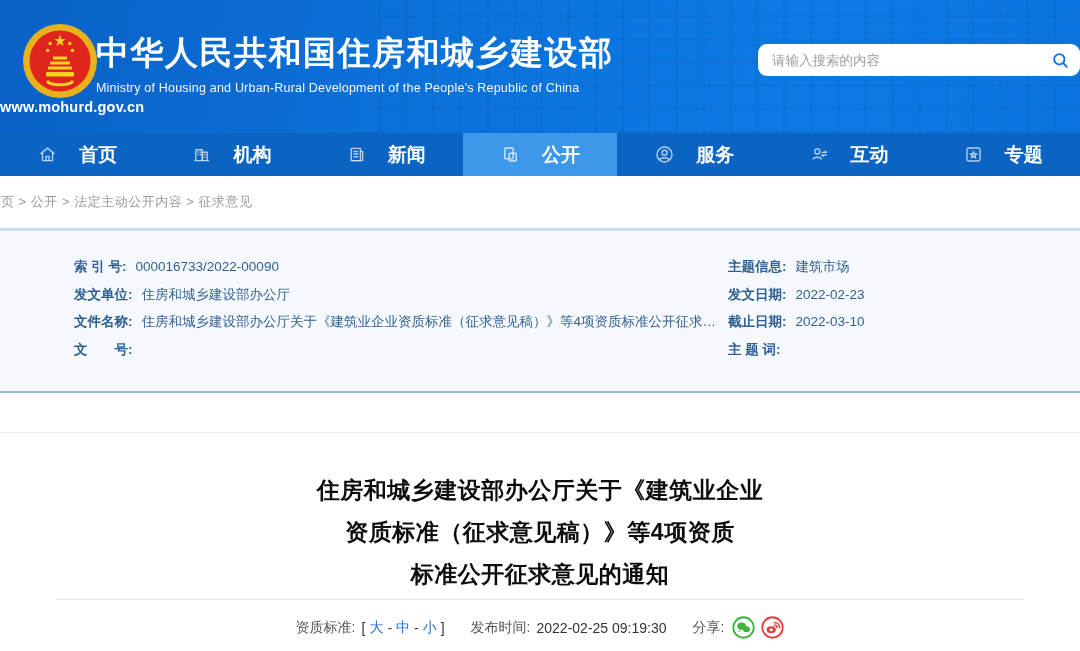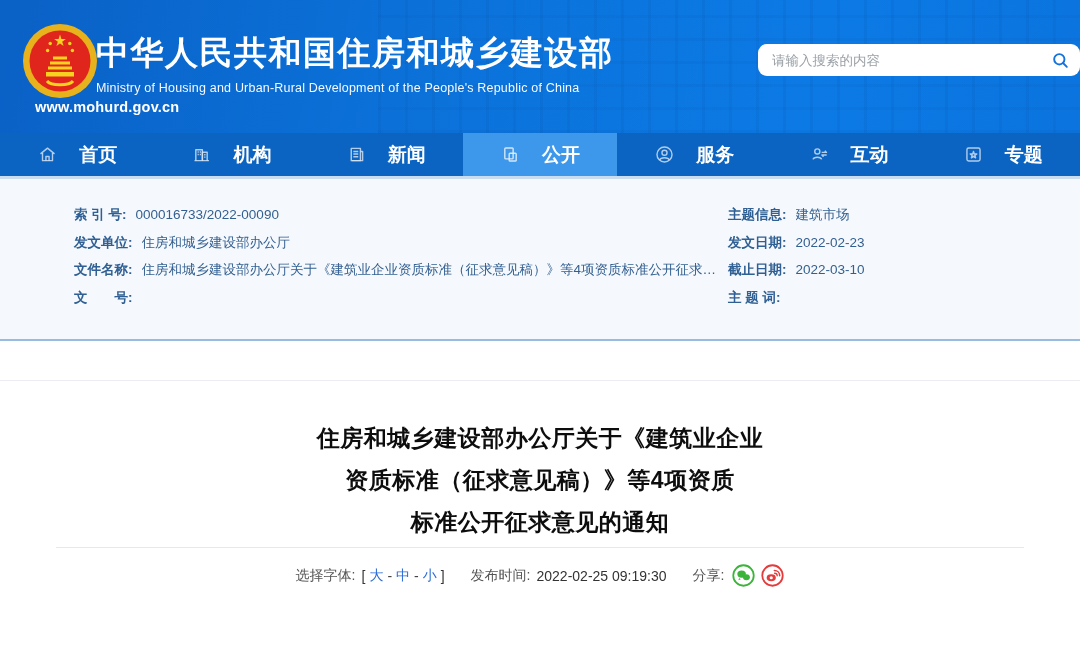--- a/index.html
+++ b/index.html
@@ -20,21 +20,21 @@
   .header::after {
     content:""; position:absolute; right:0; top:0; width:65%; height:100%;
     background:
       repeating-linear-gradient(90deg, rgba(8,48,112,.07) 0 3px, transparent 3px 27px),
       repeating-linear-gradient(0deg, rgba(8,48,112,.05) 0 3px, transparent 3px 23px);
     pointer-events:none;
   }
   .emblem { position:absolute; left:22px; top:23px; width:76px; height:76px; z-index:2; }
   .site-url {
     position:absolute; left:0; top:99px; z-index:2;
-    color:#fff; font-weight:bold; font-size:14.5px; letter-spacing:.2px;padding-left:35px;
+    color:#fff; font-weight:bold; font-size:14.5px; letter-spacing:.2px;
   }
   .site-title { position:absolute; left:96px; top:33px; z-index:2; color:#fff; }
   .site-title .cn { margin:0; font-size:33px; font-weight:bold; letter-spacing:1.5px; line-height:1.2; }
   .site-title .en { margin-top:8px; font-size:12.5px; opacity:.96; letter-spacing:.2px; }
 
   .search {
     position:absolute; right:0; top:44px; z-index:3;
     width:322px; height:32px; background:#fff; border-radius:9px;
     display:flex; align-items:center;
   }
@@ -183,20 +183,23 @@
     </div>
     <div class="nav-item">
       <svg width="21" height="21" viewBox="0 0 24 24" fill="none" stroke="rgba(255,255,255,.8)" stroke-width="1.6" stroke-linejoin="round">
         <rect x="4.5" y="4.5" width="15" height="15" rx="2"></rect>
         <polygon points="12,8.6 12.9,11.4 15.8,11.4 13.5,13.1 14.4,15.8 12,14.1 9.6,15.8 10.5,13.1 8.2,11.4 11.1,11.4"></polygon>
       </svg>
       <span>专题</span>
     </div>
   </div>
 
+  <div class="breadcrumb-bar">
+    <span class="breadcrumb">页 &gt; 公开 &gt; 法定主动公开内容 &gt; 征求意见</span>
+  </div>
 
   <div class="meta">
     <div class="meta-col-left">
       <div class="meta-row">
         <span class="meta-label">索 引 号:</span>
         <span class="meta-value">000016733/2022-00090</span>
       </div>
       <div class="meta-row">
         <span class="meta-label">发文单位:</span>
         <span class="meta-value">住房和城乡建设部办公厅</span>
@@ -234,21 +237,21 @@
 
   <div class="article">
     <div class="article-title">
       <div>住房和城乡建设部办公厅关于《建筑业企业</div>
       <div>资质标准（征求意见稿）》等4项资质</div>
       <div>标准公开征求意见的通知</div>
     </div>
     <hr class="toolbar-divider">
     <div class="toolbar">
       <div class="group">
-        <span>选择字体:</span>
+        <span>资质标准:</span>
         <span class="t-dark" style="margin-left:6px">[</span>
         <span class="t-link">大</span>
         <span class="t-dash">-</span>
         <span class="t-link">中</span>
         <span class="t-dash">-</span>
         <span class="t-link">小</span>
         <span class="t-dark">]</span>
       </div>
       <span class="spacer"></span>
       <div class="group">

